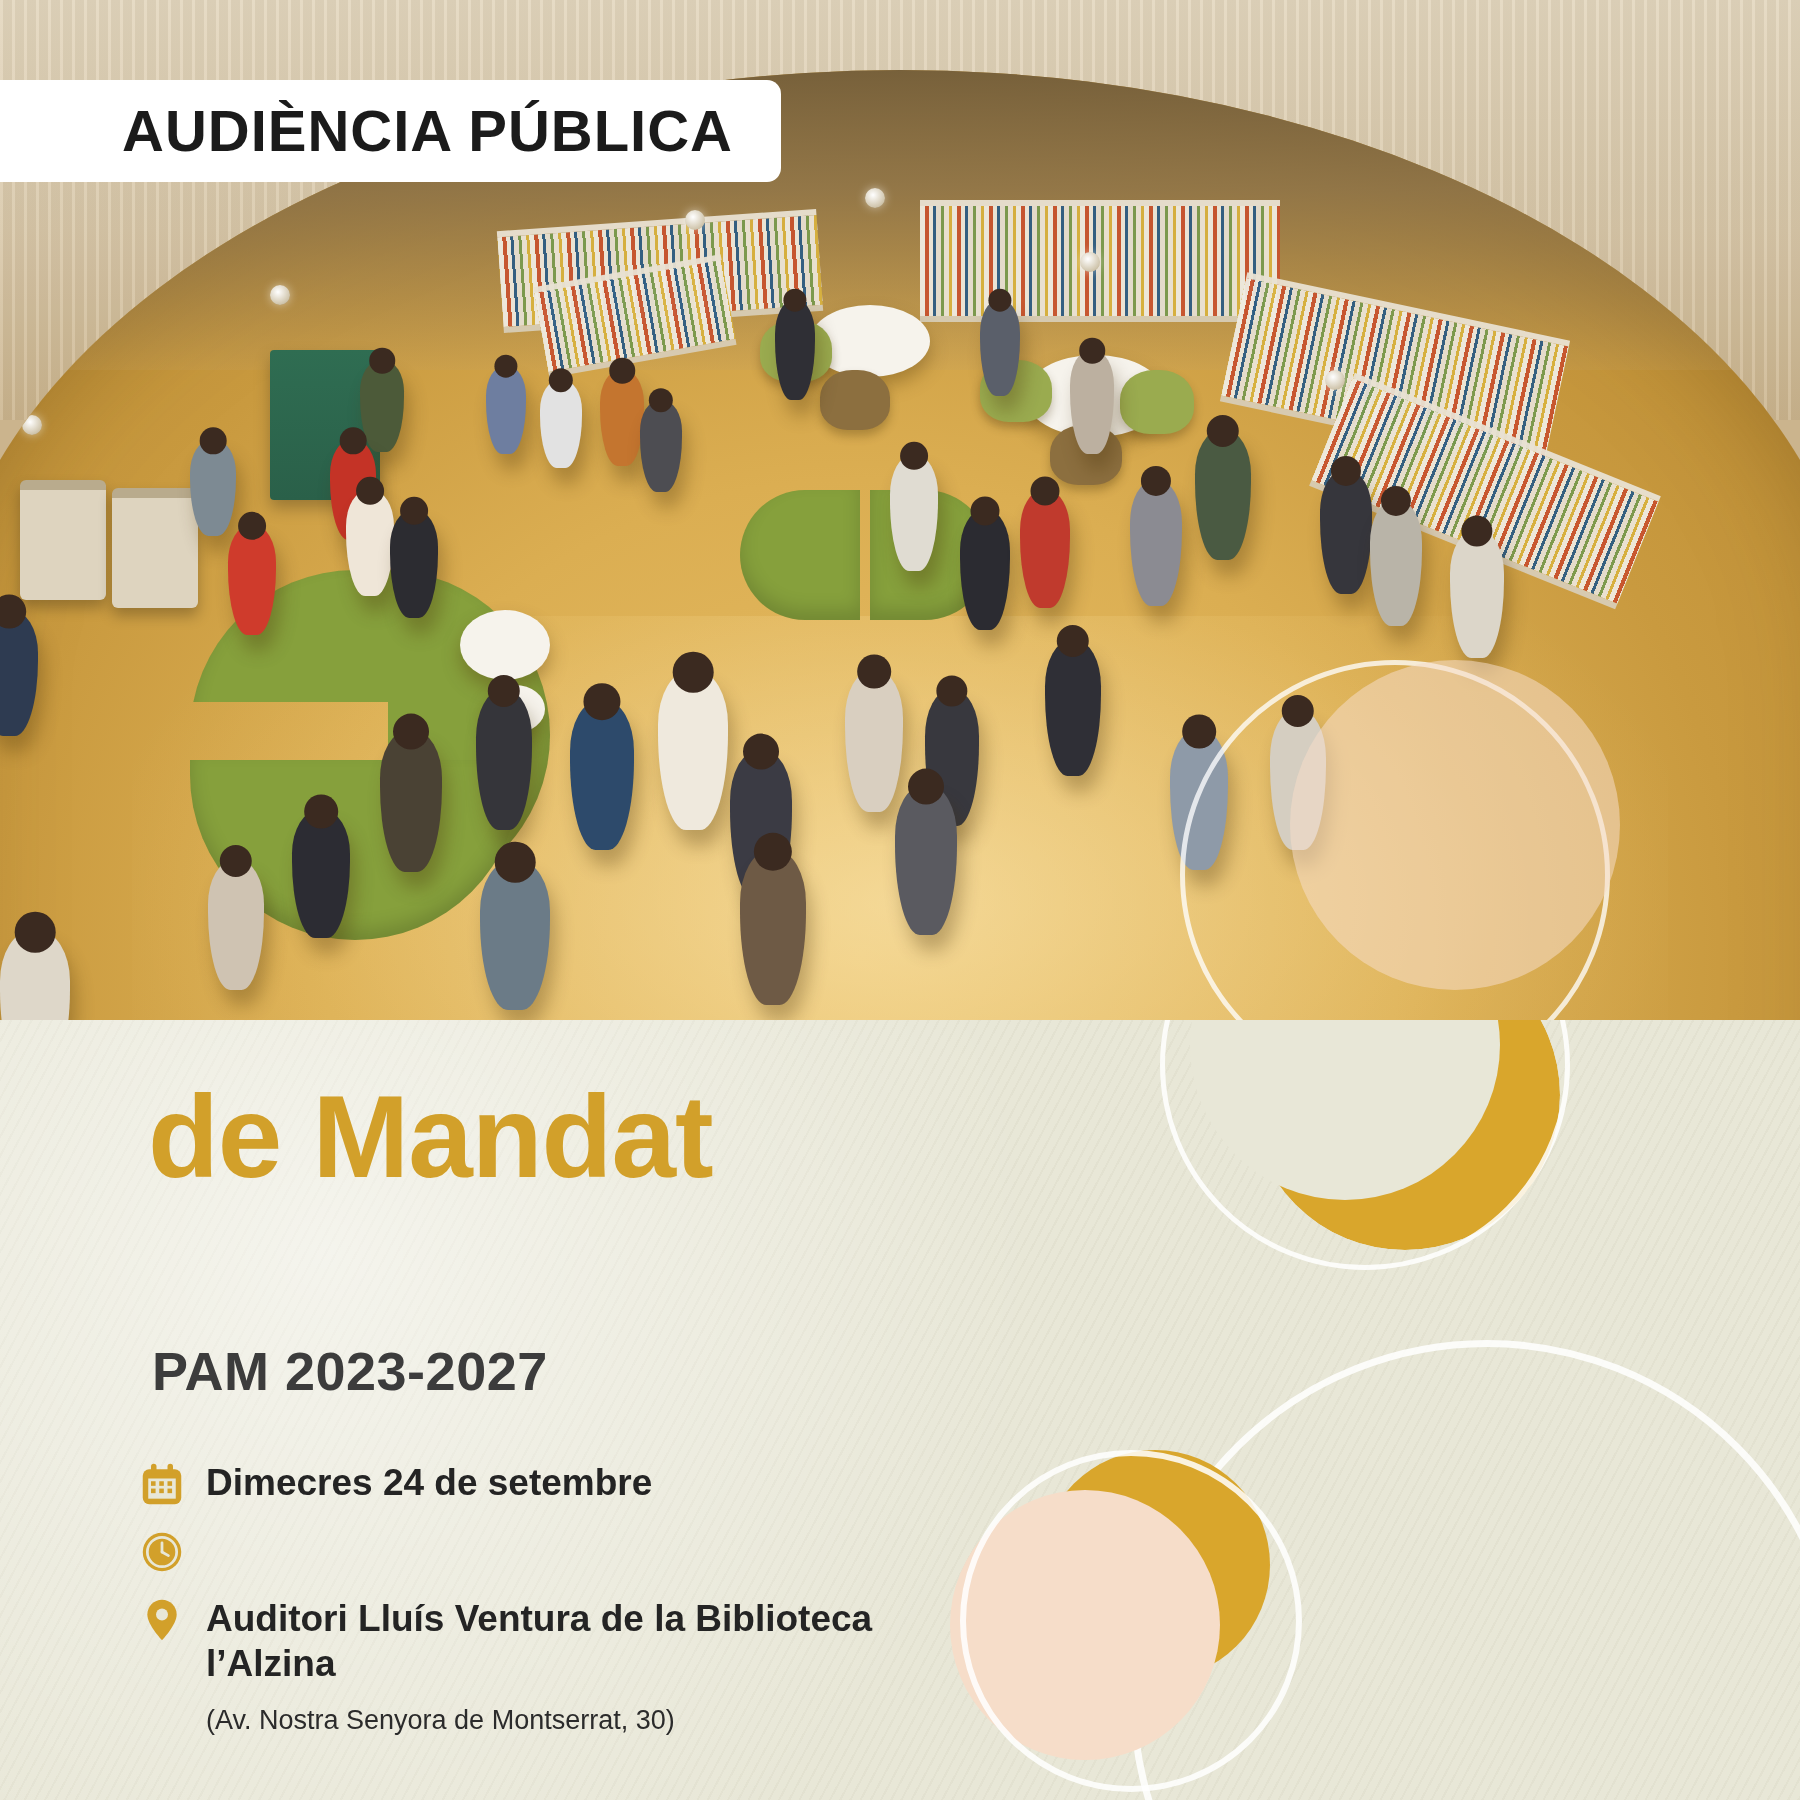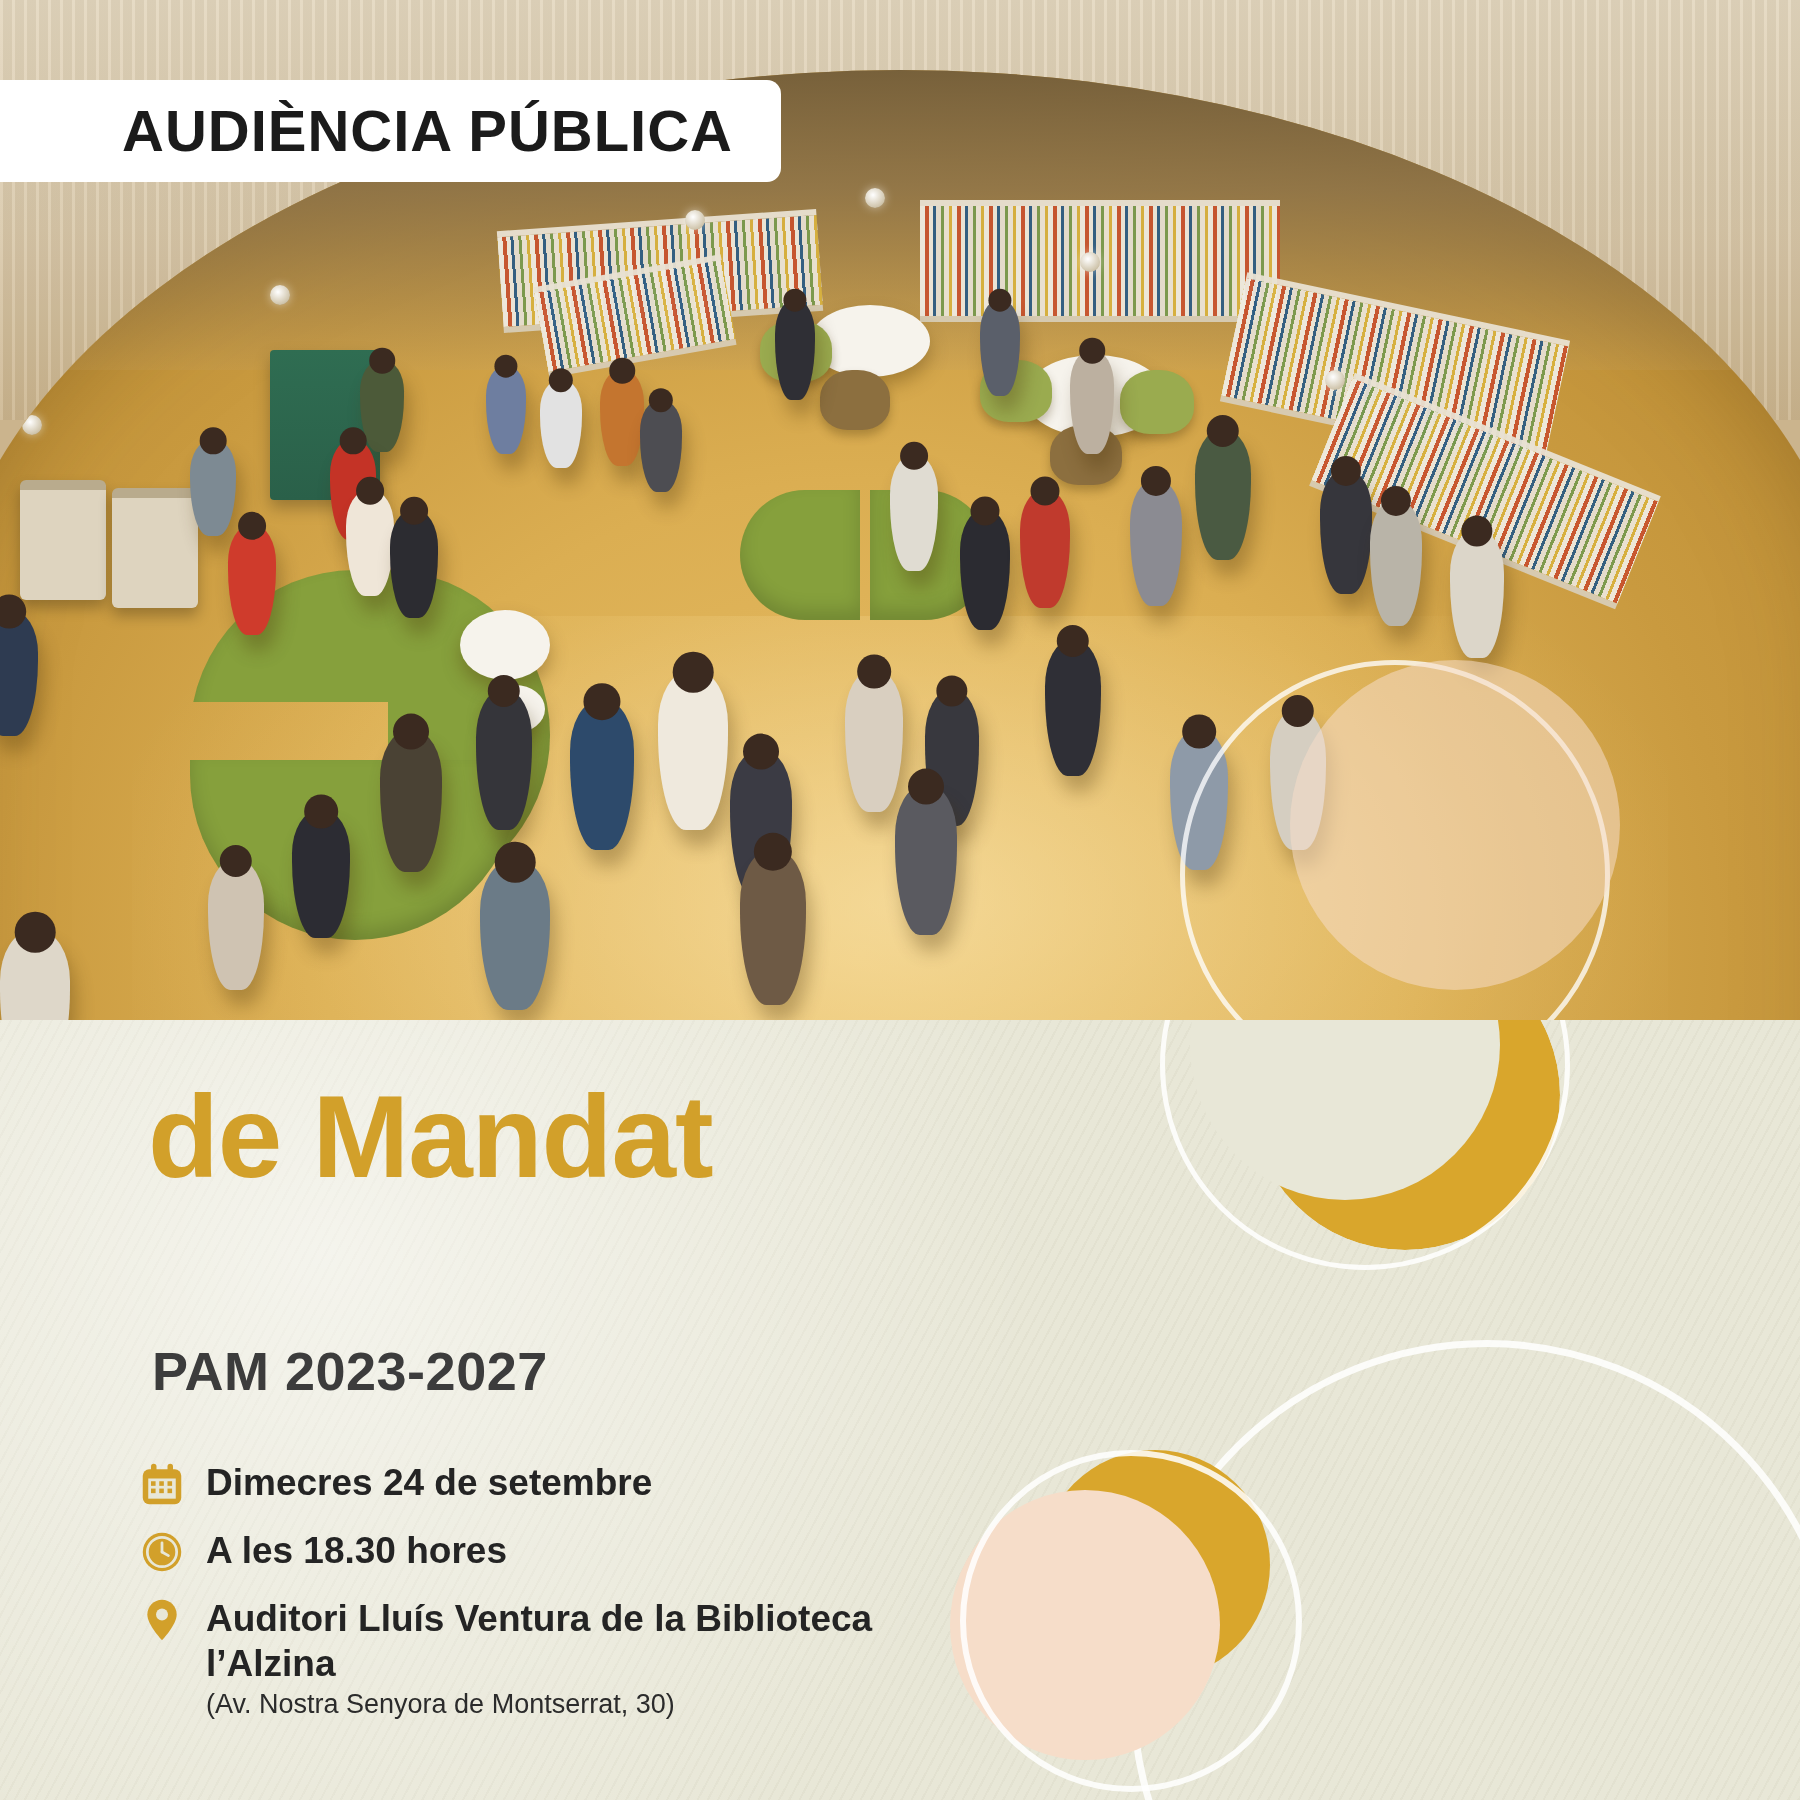--- a/index.html
+++ b/index.html
@@ -225,21 +225,21 @@
     font-size: 37px;
     font-weight: 700;
     line-height: 1.22;
     max-width: 680px;
   }
   .detail-sub {
     display: block;
     font-size: 27px;
     font-weight: 400;
     color: #2b2b2b;
-    margin-top: 2px;
+    margin-top: 18px;
   }
 </style>
 </head>
 <body>
 
 <div class="poster">
 
   <div class="photo">
     <div class="ceiling"></div>
 
@@ -445,21 +445,20 @@
 
       <div class="detail-row">
         <span class="detail-icon">
           <svg viewBox="0 0 48 48" width="44" height="44" aria-hidden="true">
             <circle cx="24" cy="24" r="21" fill="#d2a02a"></circle>
             <circle cx="24" cy="24" r="16" fill="none" stroke="#e8e7d7" stroke-width="3"></circle>
             <line x1="24" y1="24" x2="24" y2="14" stroke="#e8e7d7" stroke-width="3" stroke-linecap="round"></line>
             <line x1="24" y1="24" x2="31" y2="28" stroke="#e8e7d7" stroke-width="3" stroke-linecap="round"></line>
           </svg>
         </span>
-        <span class="detail-text">A les 18.30 hores</span>
       </div>
 
       <div class="detail-row">
         <span class="detail-icon">
           <svg viewBox="0 0 48 48" width="44" height="44" aria-hidden="true">
             <path d="M24 2C15.2 2 8 9.2 8 18c0 11.5 16 28 16 28s16-16.5 16-28C40 9.2 32.8 2 24 2z" fill="#d2a02a"></path>
             <circle cx="24" cy="18" r="6.5" fill="#e8e7d7"></circle>
           </svg>
         </span>
         <span class="detail-text">

